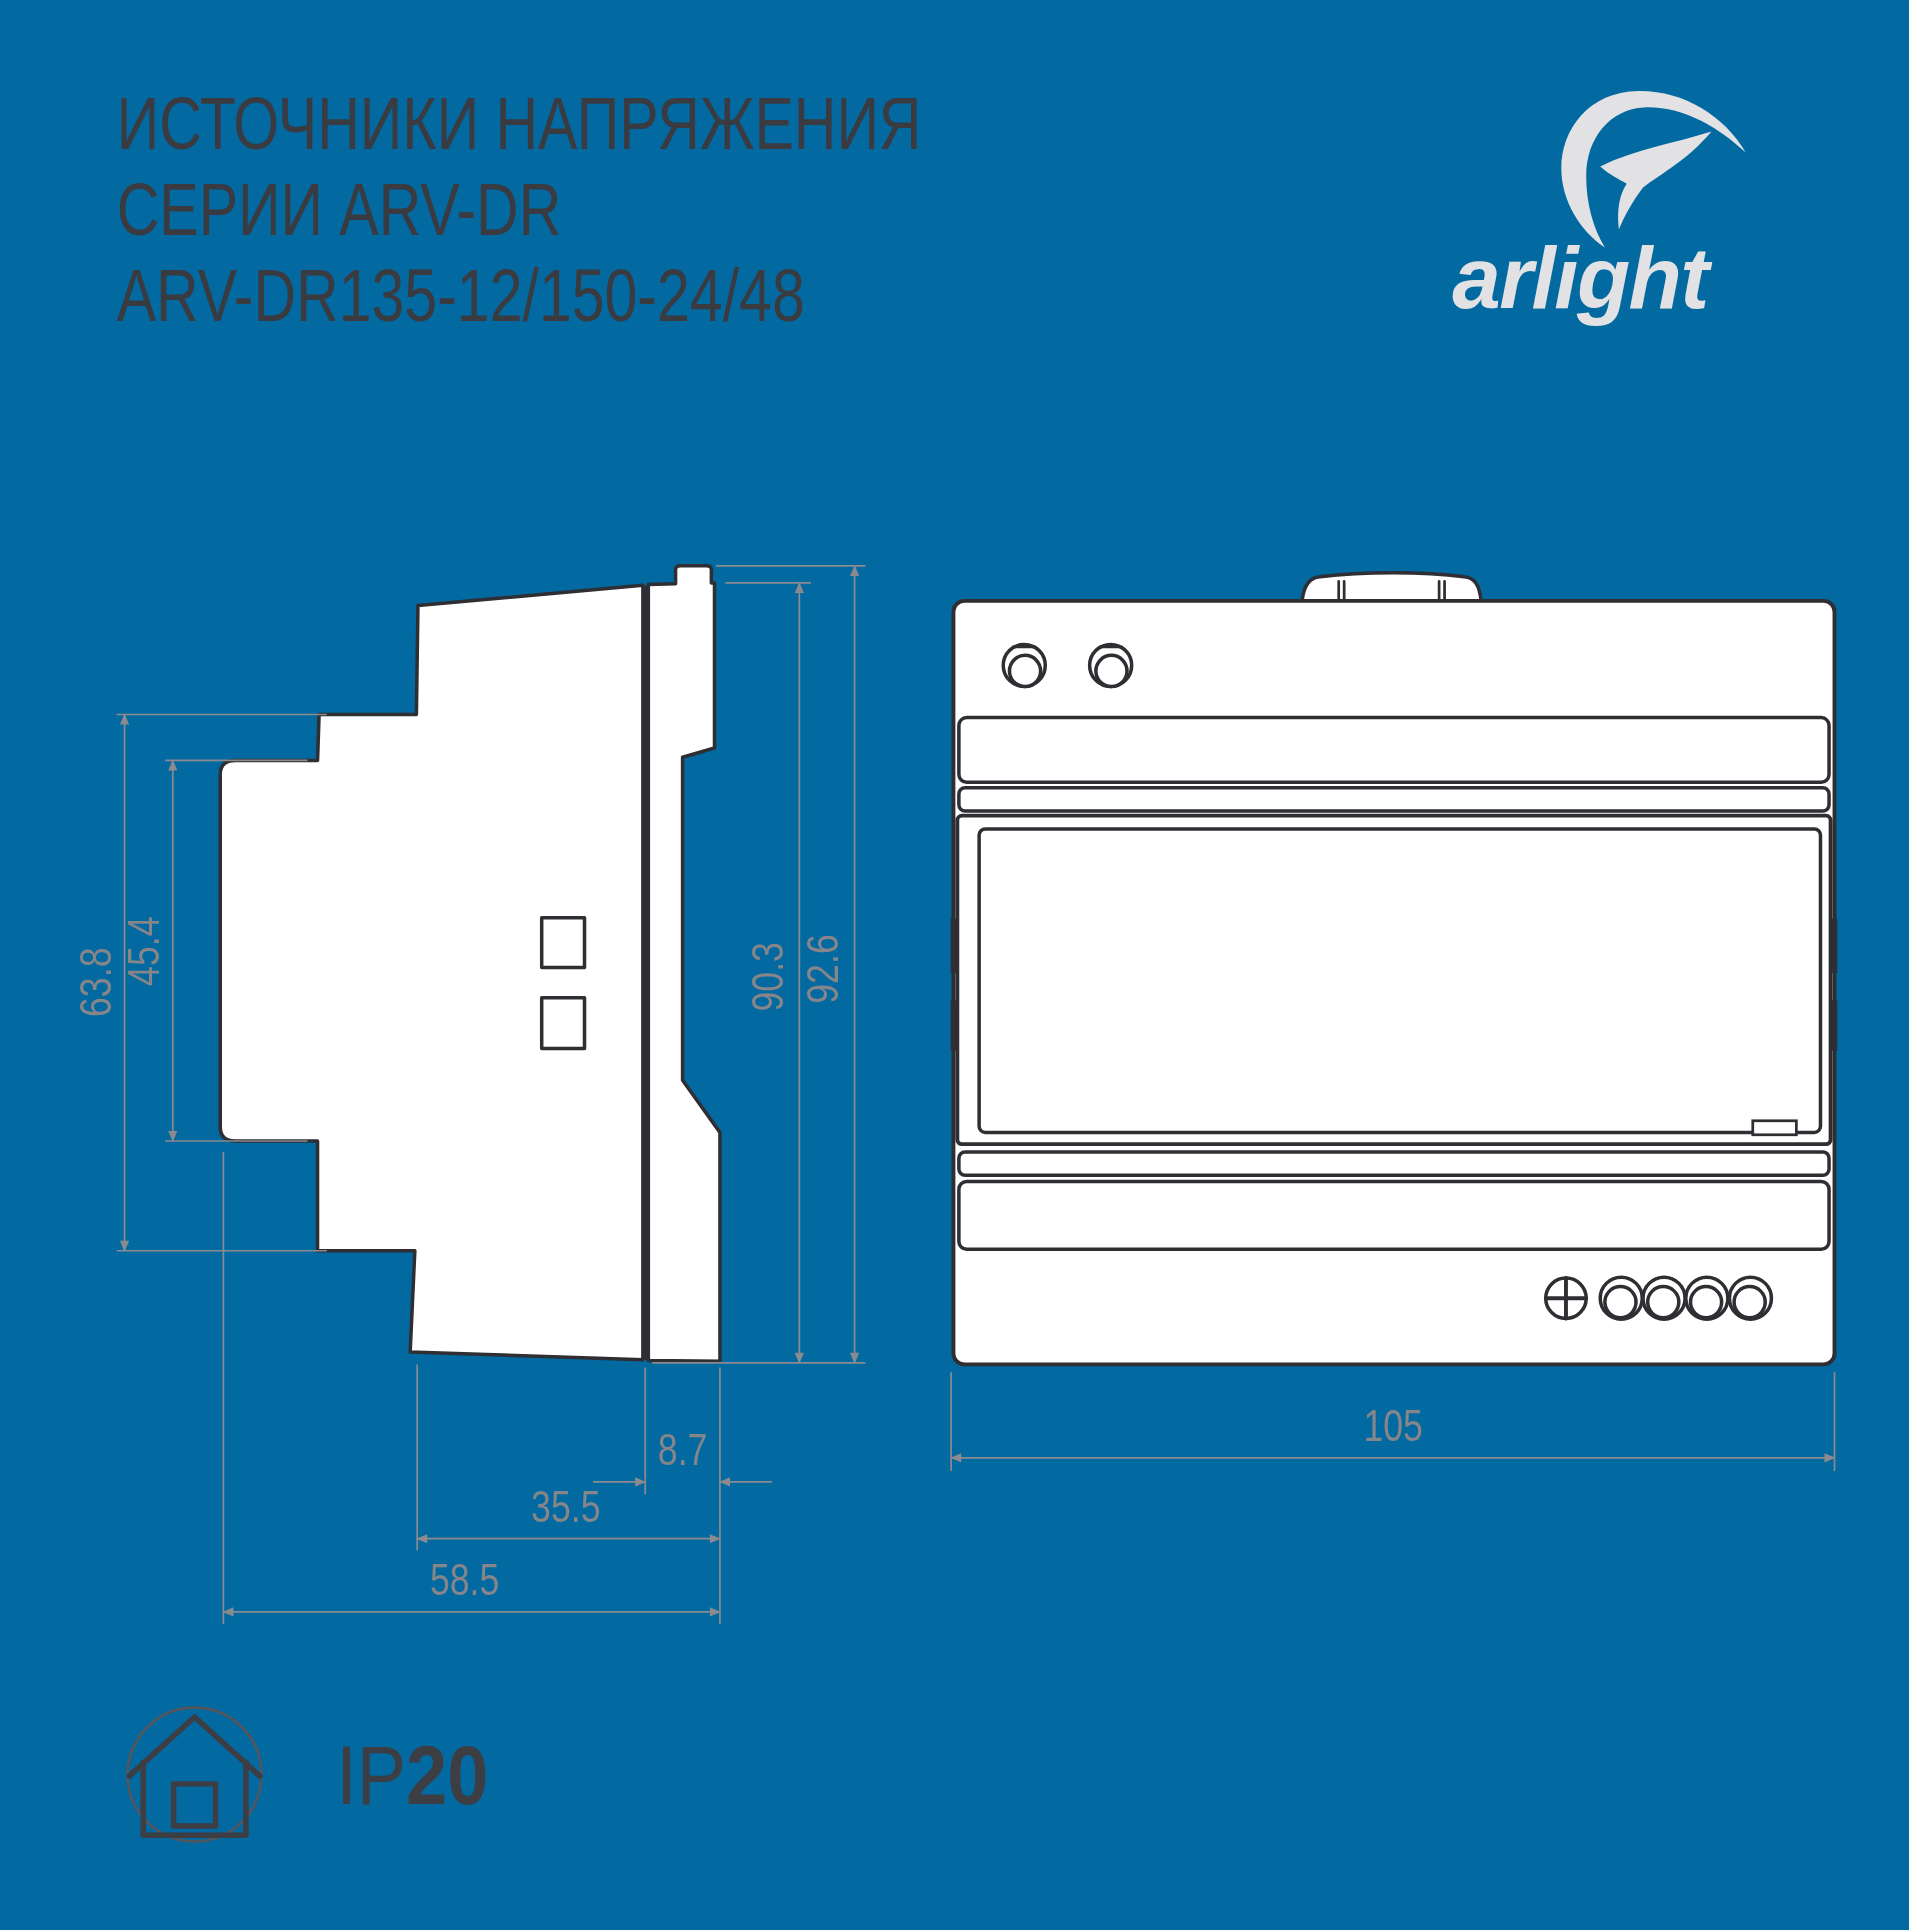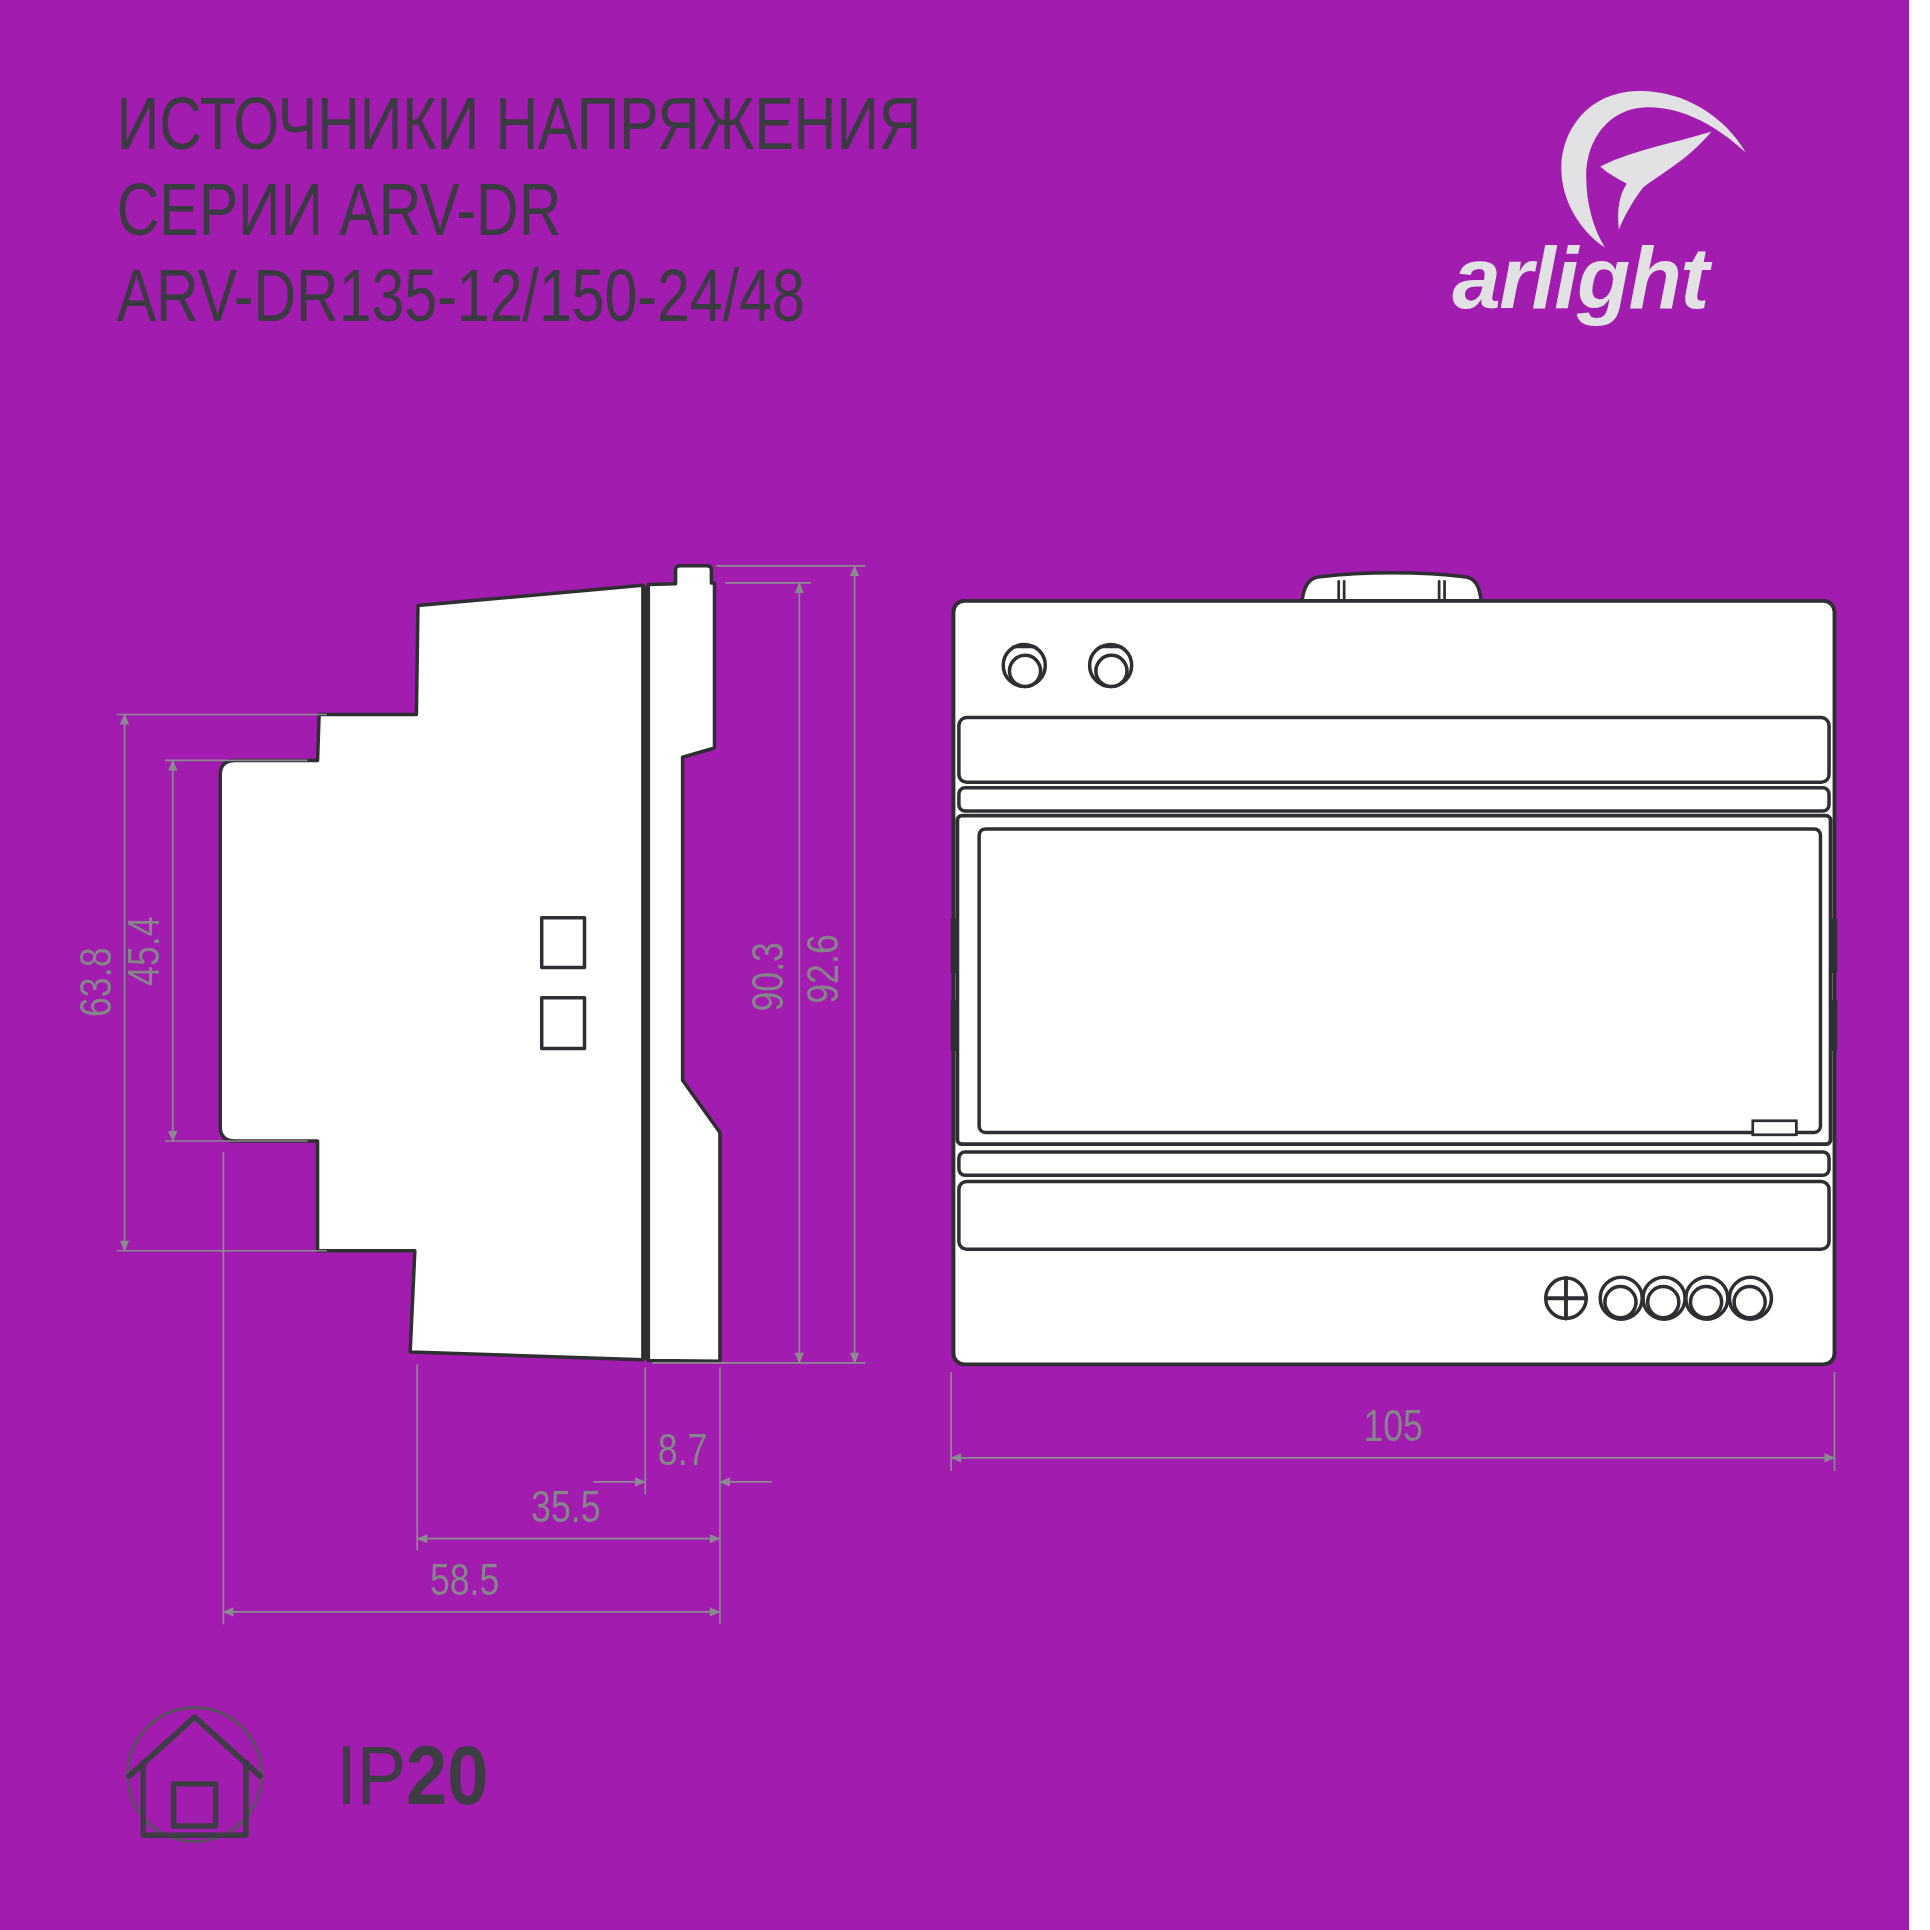--- a/index.html
+++ b/index.html
@@ -1,19 +1,19 @@
 <!DOCTYPE html>
 <html style="font-size:12.5px"><head>
 <meta charset="utf-8">
 <style>
   html,body{margin:0;padding:0;background:#ffffff;}
   .page{
     position:relative;
     width:1909px;height:1931px;
-    background:#a21caf;
+    background:#0369a1;
     font-family:"Liberation Sans", sans-serif;
     overflow:hidden;
   }
   svg{position:absolute;left:0;top:0;}
   .outline{stroke:#2e2e33;stroke-width:4.5;fill:#ffffff;stroke-linejoin:round;stroke-linecap:round;}
   .outline-thin{stroke:#2e2e33;stroke-width:3.5;fill:none;stroke-linecap:round;}
   .plate{stroke:#2e2e33;stroke-width:8;fill:none;}
   .vent{stroke:#2e2e33;stroke-width:7;fill:none;}
   .dimline{stroke:#8a8a8f;stroke-width:2.2;fill:none;}
   .dimtext{fill:#85858a;font-size:56px;letter-spacing:0px;}

